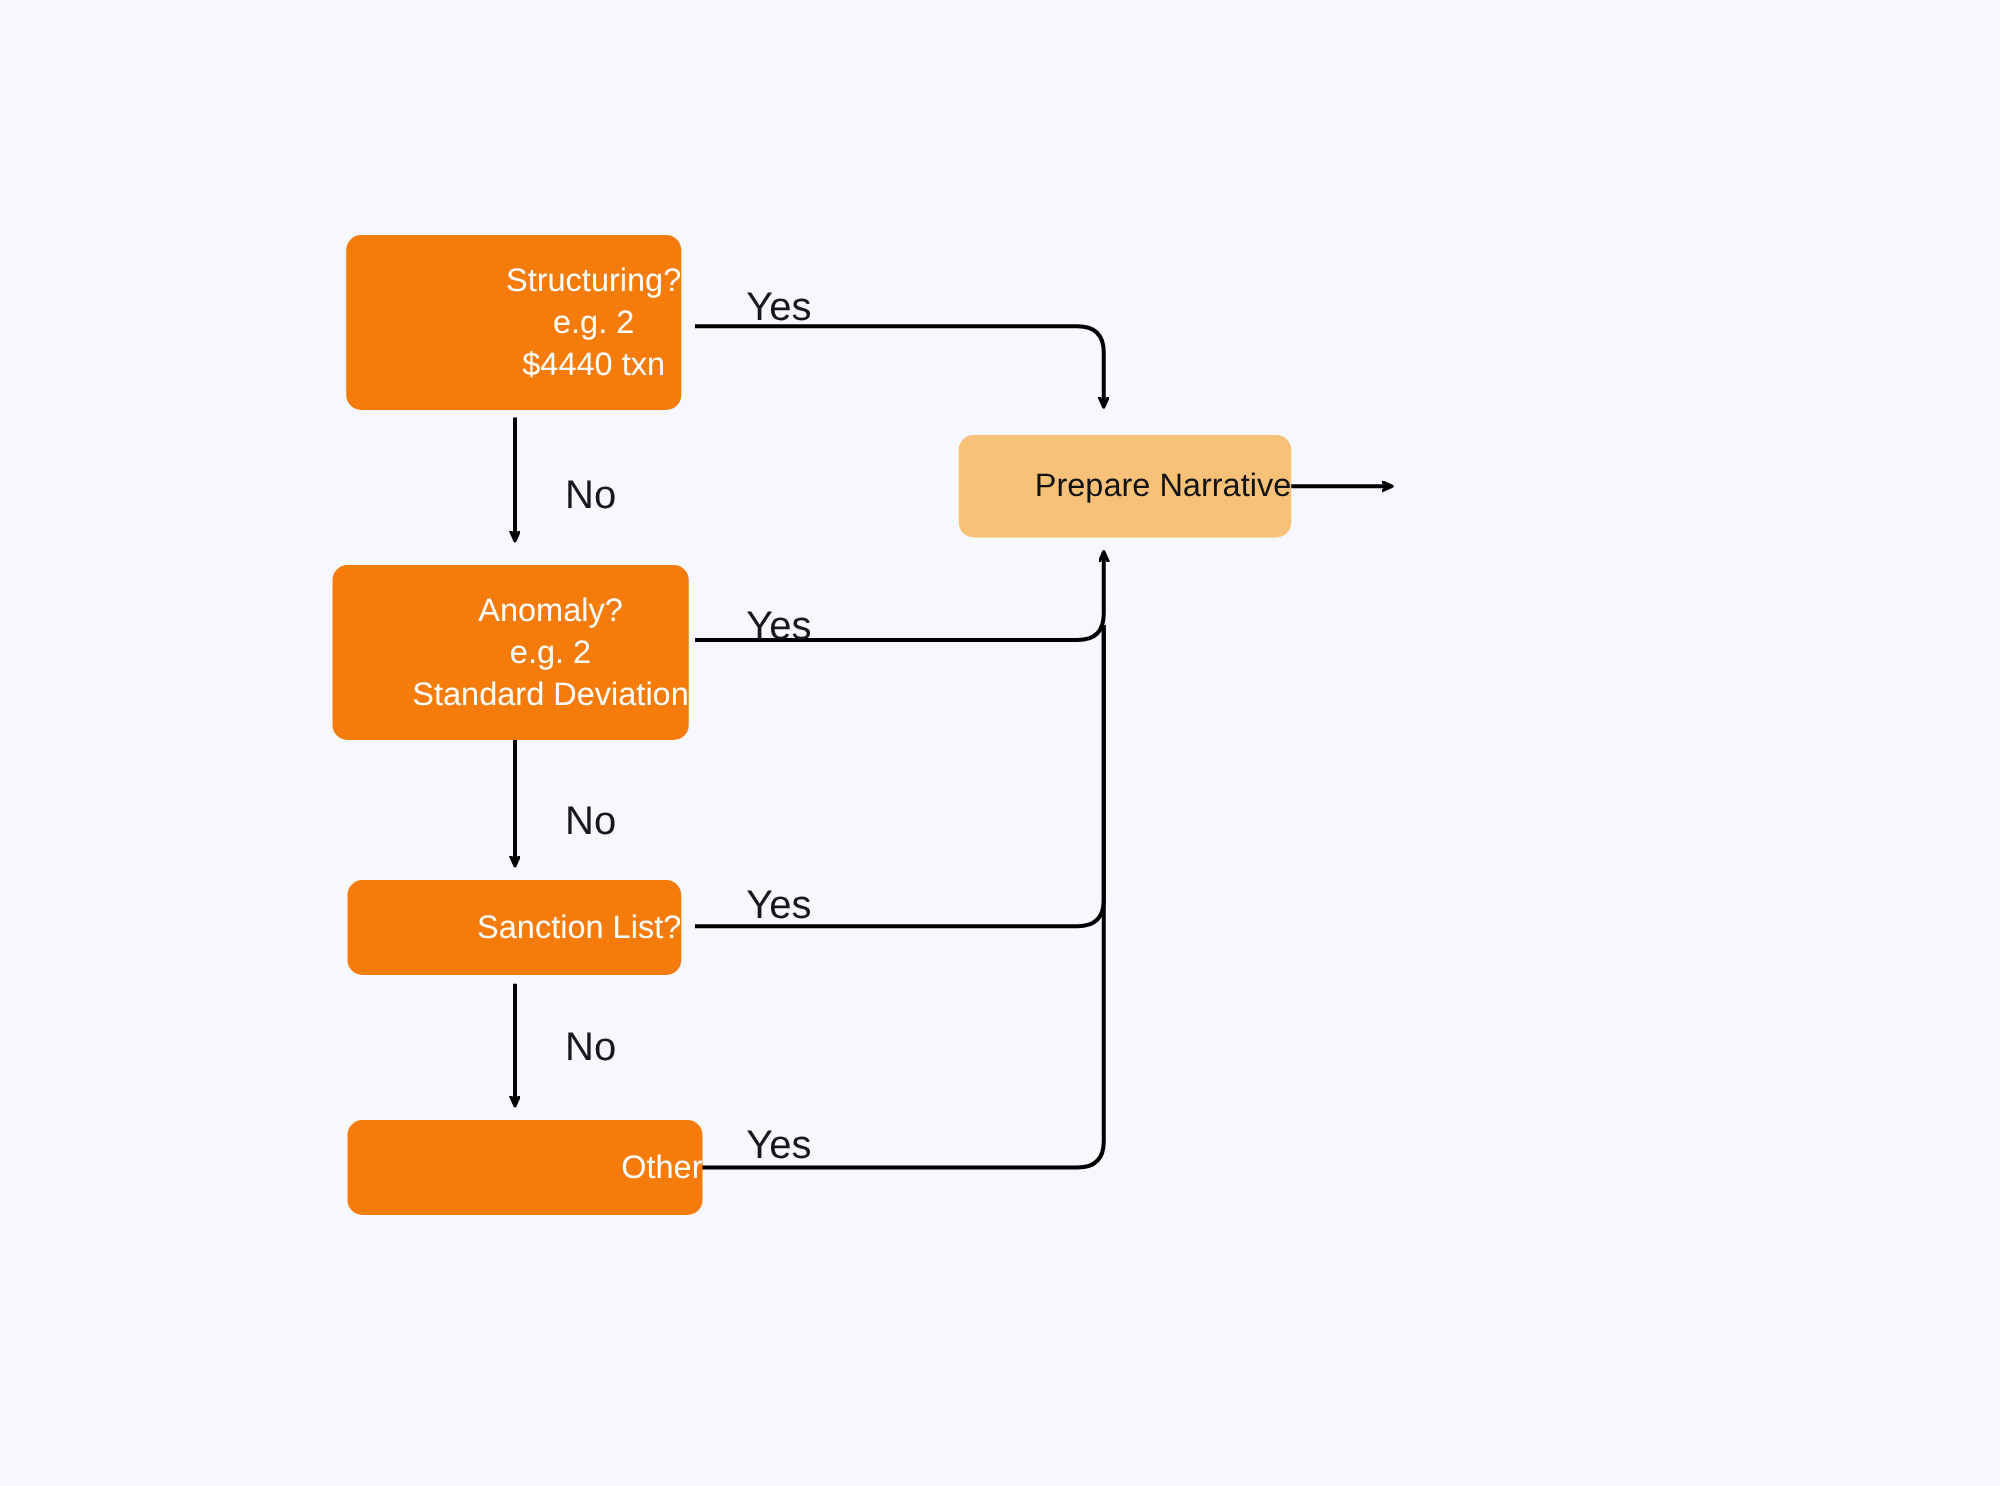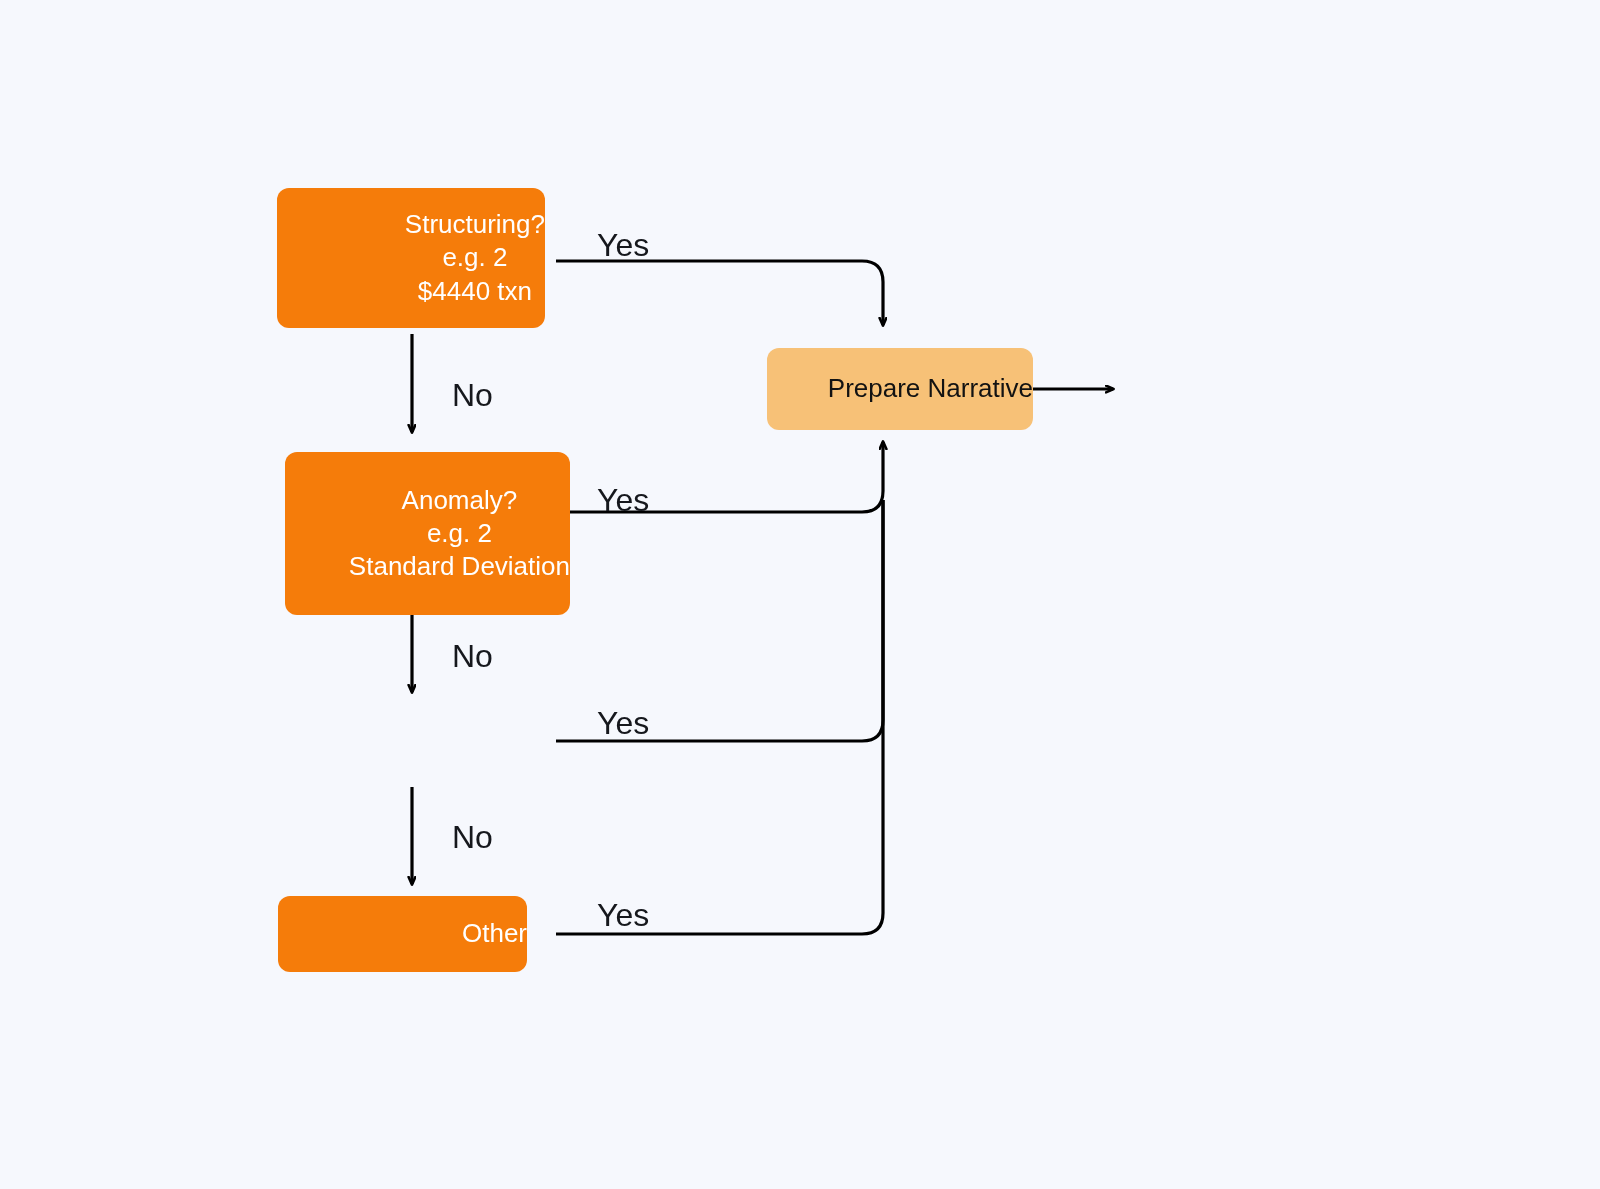--- a/index.html
+++ b/index.html
@@ -90,28 +90,31 @@
 
     <path d="M 1026 389 L 1113 389" fill="none" stroke="#000000" stroke-width="3.2" marker-end="url(#arrowhead)"></path>
   </svg>
 
   <div class="node decision" style="left:277px; top:188px; width:268px; height:140px;">
     <span>Structuring?
 e.g. 2
 $4440 txn</span>
   </div>
 
-  <div class="node decision" style="left:285px; top:452px; width:285px; height:163px;">
+  <div class="node decision" style="left:266px; top:452px; width:285px; height:140px;">
     <span>Anomaly?
 e.g. 2
 Standard Deviation</span>
   </div>
 
+  <div class="node decision" style="left:278px; top:704px; width:267px; height:76px;">
+    <span>Sanction List?</span>
+  </div>
 
-  <div class="node decision" style="left:278px; top:896px; width:249px; height:76px;">
+  <div class="node decision" style="left:278px; top:896px; width:284px; height:76px;">
     <span>Other</span>
   </div>
 
   <div class="node process" style="left:751px; top:348px; width:266px; height:82px;">
     <span>Prepare Narrative</span>
   </div>
 
 
   <div class="edge-label" style="left:597px; top:229px;">Yes</div>
   <div class="edge-label" style="left:452px; top:379px;">No</div>

